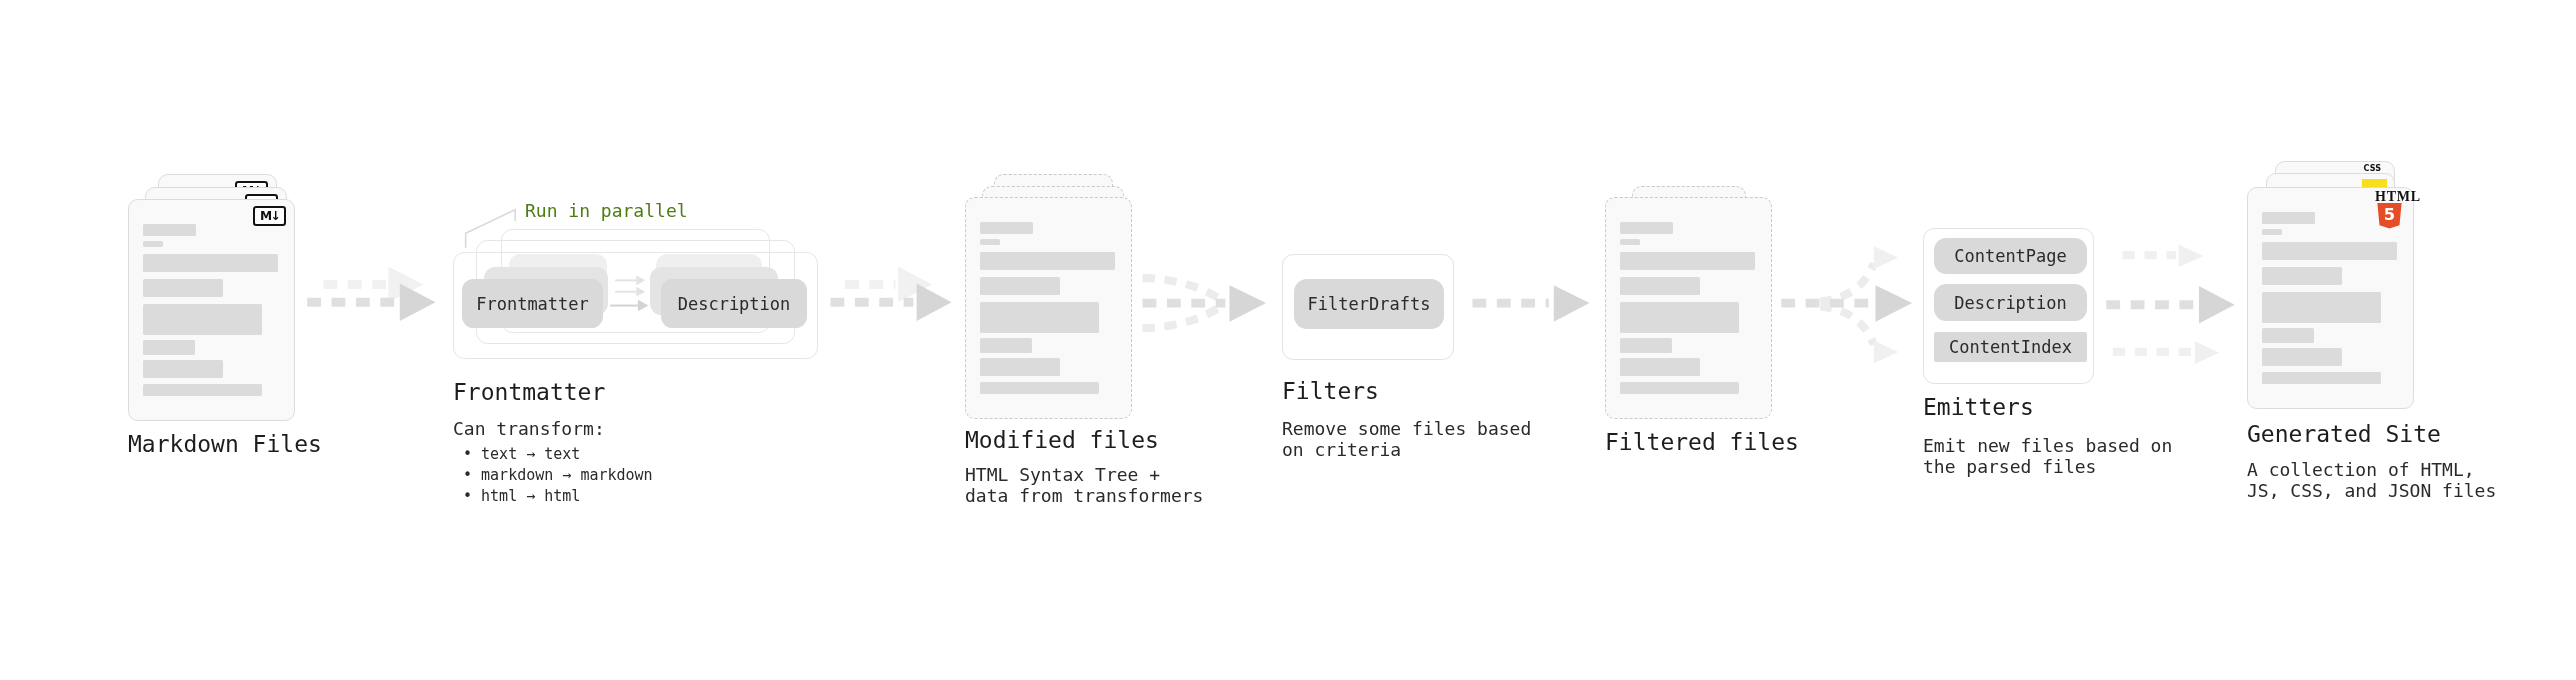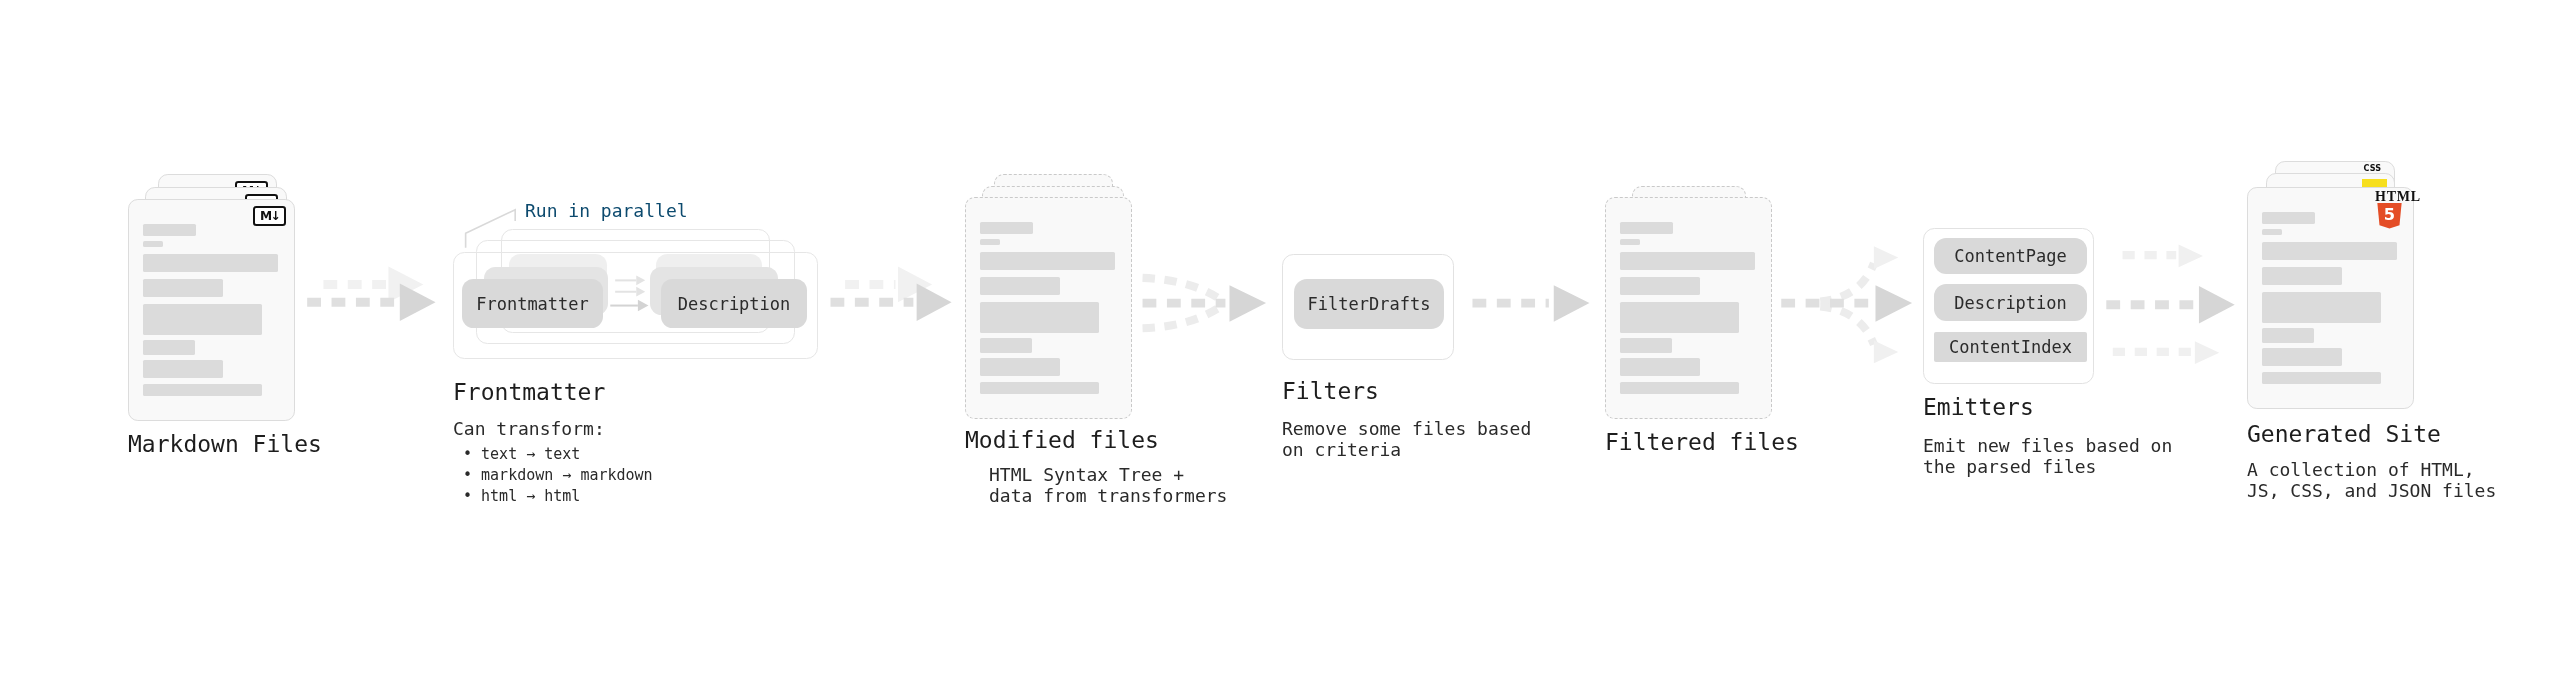--- a/index.html
+++ b/index.html
@@ -52,21 +52,21 @@
     display:flex;align-items:center;justify-content:center;
     font-size:17px;color:#2b2b2b;box-sizing:border-box;}
   .chip.g1{background:#e4e4e4;}
   .chip.g2{background:#efefef;}
 
   
   .node-label{position:absolute;font-size:23px;color:#1d1d1d;white-space:nowrap;}
   .note{position:absolute;font-size:18px;line-height:21px;color:#2a2a2a;white-space:pre-line;}
   .note-title{position:absolute;font-size:18px;color:#2a2a2a;white-space:nowrap;text-align:right;}
   .bullets{position:absolute;font-size:15px;line-height:21px;color:#2a2a2a;white-space:nowrap;}
-  .annotation{position:absolute;font-size:18px;color:#0c4a6e;white-space:nowrap;text-align:center;}
+  .annotation{position:absolute;font-size:18px;color:#4d7c0f;white-space:nowrap;text-align:center;}
 </style>
 </head>
 <body>
 
 <div class="stage">
 
   <svg class="overlay" width="2576" height="681" viewBox="0 0 3170 838">
 
     <g>
       <path d="M398 350 H475" stroke="#f1f1f1" stroke-width="11" stroke-dasharray="17 13" fill="none"></path>
@@ -178,21 +178,21 @@
       <div class="bar b1"></div>
       <div class="bar b2"></div>
       <div class="bar b3"></div>
       <div class="bar b4"></div>
       <div class="bar b5"></div>
       <div class="bar b6"></div>
       <div class="bar b7"></div>
       <div class="bar b8"></div>
     </div>
     <div class="node-label" style="left:965px;top:427px;">Modified files</div>
-    <div class="note" style="left:965px;top:464px;margin-left:24px;">HTML Syntax Tree +
+    <div class="note" style="left:965px;top:464px;">HTML Syntax Tree +
 data from transformers</div>
   </div>
 
   <div>
     <div class="panel" style="left:1282px;top:254px;width:172px;height:106px;"></div>
     <div class="chip" style="left:1294px;top:279px;width:150px;height:50px;border-radius:13px;">FilterDrafts</div>
     <div class="node-label" style="left:1282px;top:378px;">Filters</div>
     <div class="note" style="left:1282px;top:418px;">Remove some files based
 on criteria</div>
   </div>

